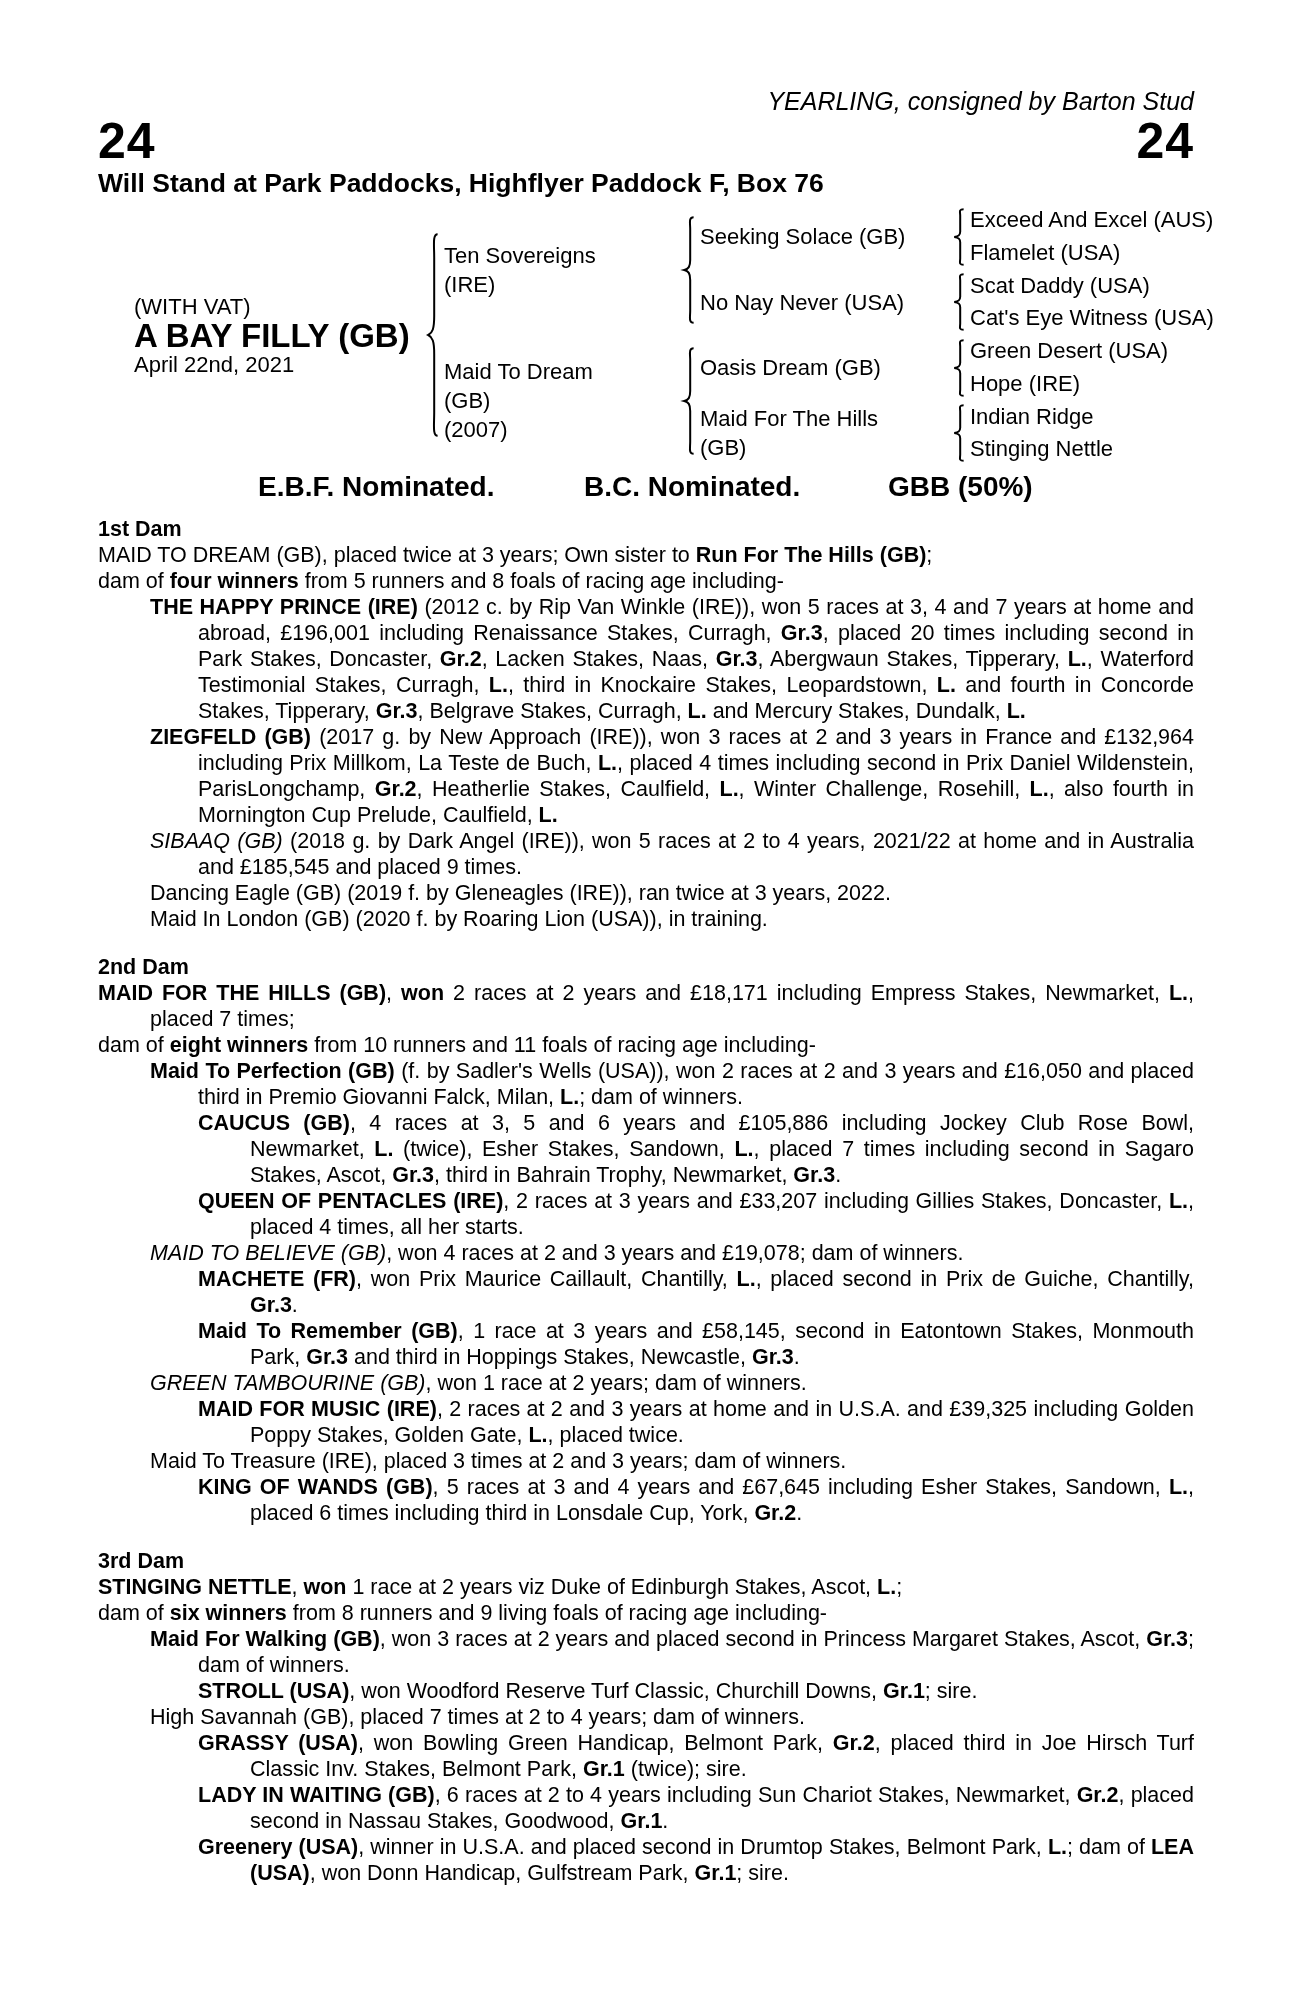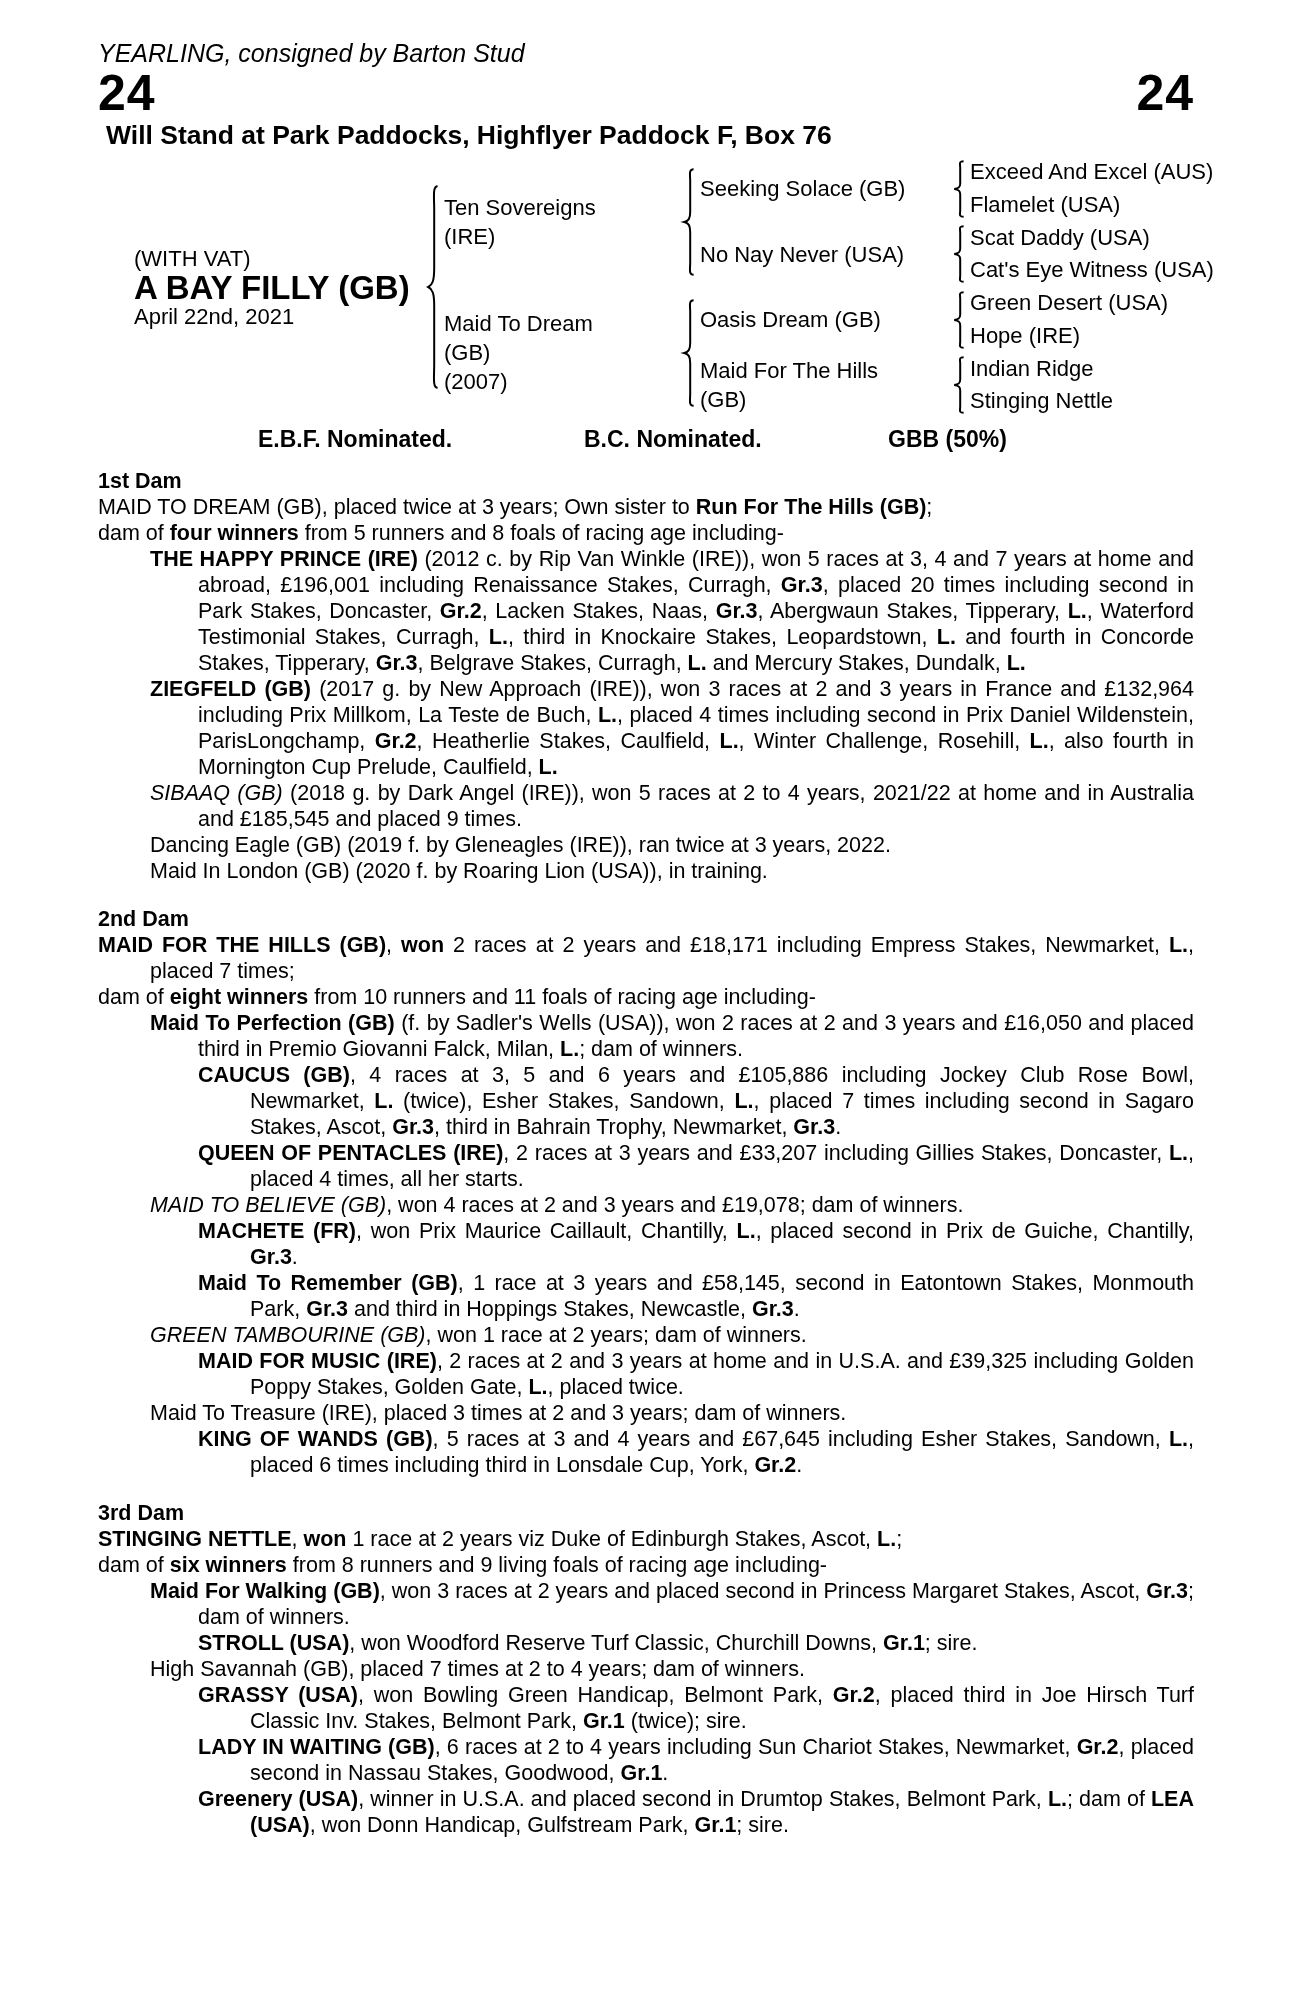--- a/index.html
+++ b/index.html
@@ -2,43 +2,43 @@
 <html><head>
 <meta charset="utf-8">
 <style>
   html,body{margin:0;padding:0;}
   body{
     width:1314px;height:2000px;background:#ffffff;color:#000;
     font-family:"Liberation Sans",sans-serif;font-size:21.5px;line-height:26px;
     overflow:hidden;
   }
   .content{width:1096px;margin-left:98px;}
-  .consign{padding-top:40px;text-align:left;font-style:italic;font-size:25px;line-height:26px;}
+  .consign{padding-top:88px;text-align:right;font-style:italic;font-size:25px;line-height:26px;}
   .lot-row{display:flex;justify-content:space-between;align-items:flex-start;margin-top:2px;}
   .lot{font-weight:bold;font-size:50px;line-height:50px;letter-spacing:1px;}
-  .stand{font-weight:bold;font-size:26.5px;line-height:30px;margin-top:2px;margin-left:8px;}
+  .stand{font-weight:bold;font-size:26.5px;line-height:30px;margin-top:2px;}
   
   .pedigree{display:flex;margin-top:6px;height:262px;font-size:22px;}
   .ped-identity{width:286px;flex:none;display:flex;flex-direction:column;justify-content:center;line-height:29px;margin-left:36px;}
   .ped-horse-name{font-weight:bold;font-size:33px;}
   .brace{width:24px;flex:none;display:flex;align-items:center;justify-content:center;}
   .brace svg{width:17px;display:block;}
   .b-g2{height:210px;}
   .b-g3{height:110px;}
   .b-g4{height:58px;}
   .g2-col{display:flex;flex-direction:column;flex:1;}
   .g2-unit{display:flex;height:131px;}
   .g2-name{width:232px;flex:none;display:flex;flex-direction:column;justify-content:center;white-space:pre-line;line-height:29px;}
   .g3-col{flex:1;display:flex;flex-direction:column;}
   .g3-unit{display:flex;height:65.5px;}
   .g3-name{width:246px;flex:none;display:flex;flex-direction:column;justify-content:center;white-space:pre-line;line-height:29px;}
   .g4-col{flex:1;display:flex;flex-direction:column;justify-content:center;}
   .g4-name{height:32.5px;line-height:32.5px;white-space:nowrap;}
   
-  .noms{position:relative;height:30px;margin-top:8px;font-weight:bold;font-size:23px;}
+  .noms{position:relative;height:30px;margin-top:8px;font-weight:bold;font-size:28px;}
   .noms span{position:absolute;top:0;white-space:nowrap;}
   .nom-ebf{left:160px;}
   .nom-bc{left:486px;}
   .nom-gbb{left:790px;}
   
   .dam-h{font-weight:bold;margin-top:22px;}
   .dam-h.first{margin-top:12px;}
   p{margin:0;text-align:justify;}
   .d0{padding-left:52px;text-indent:-52px;}
   .l1{padding-left:100px;text-indent:-48px;}

